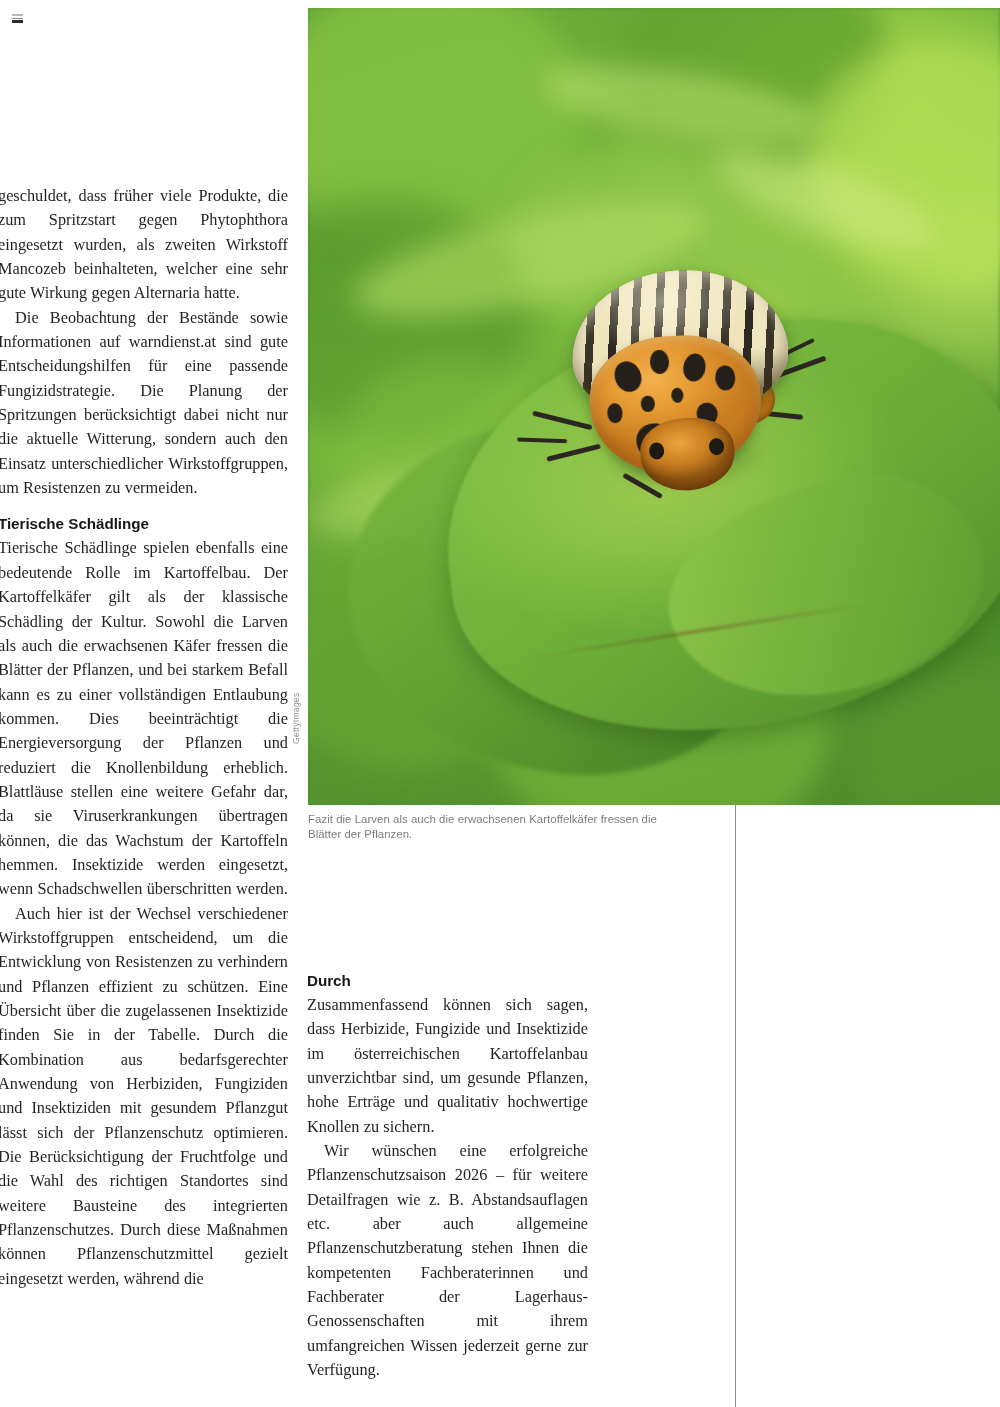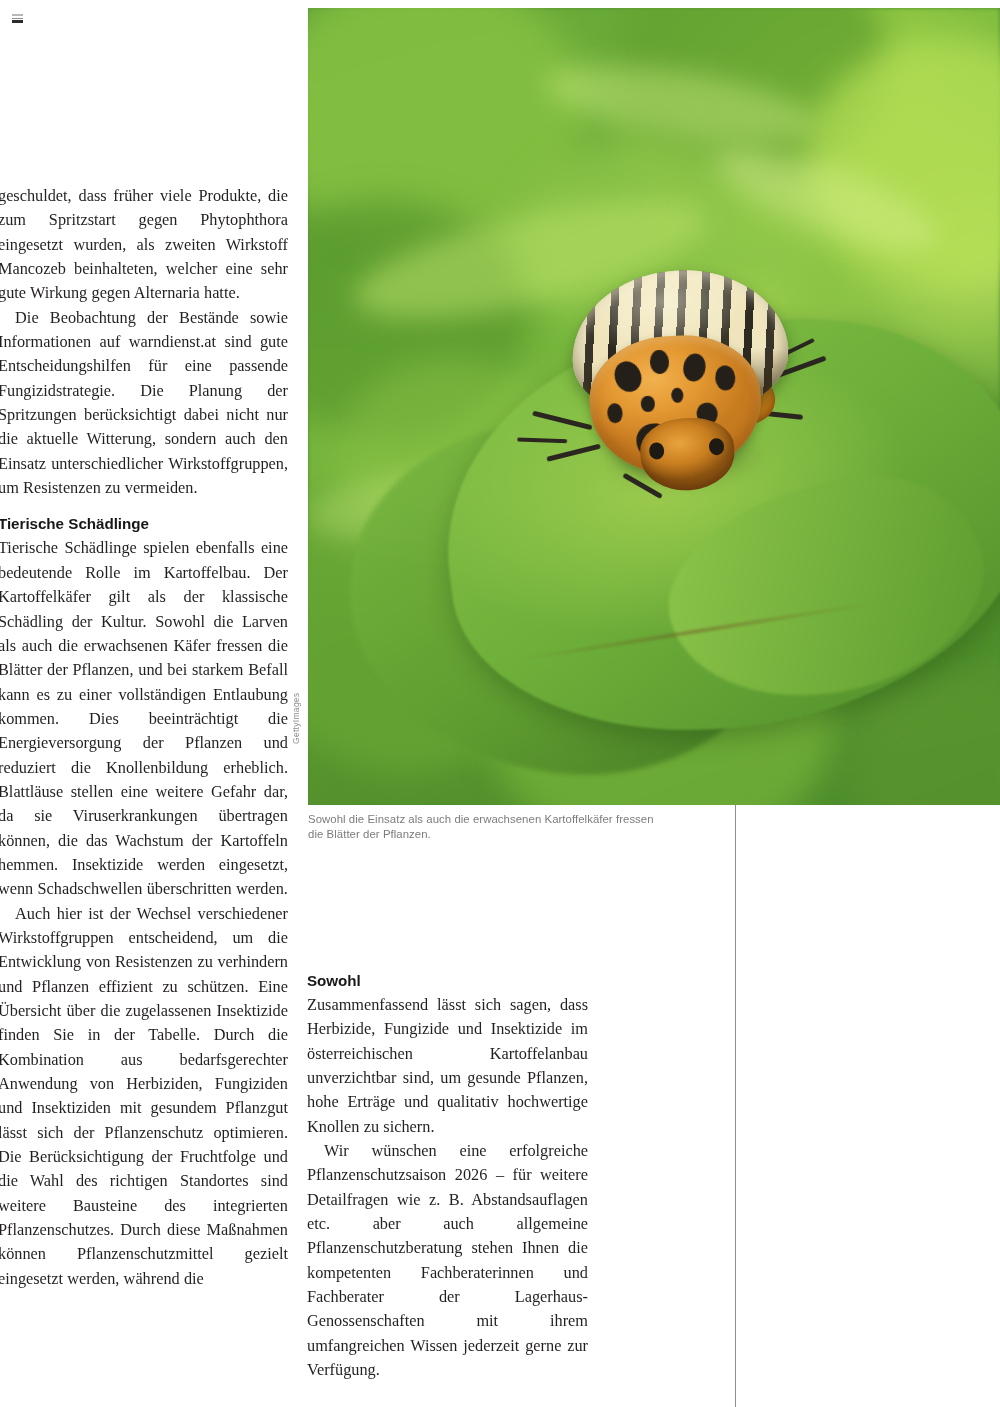--- a/index.html
+++ b/index.html
@@ -275,31 +275,31 @@
         <div class="head">
           <div class="eye eye-l"></div>
           <div class="eye eye-r"></div>
         </div>
       </div>
     </div>
   </div>
 
   <div class="credit">GettyImages</div>
 
-  <div class="caption">Sowohl die Einsatz als auch die erwachsenen Kartoffelkäfer fressen die Blätter der Pflanzen.</div>
+  <div class="caption">Fazit die Larven als auch die erwachsenen Kartoffelkäfer fressen die Blätter der Pflanzen.</div>
 
   <div class="vrule"></div>
 
   <div class="col col-left">
     <p>geschuldet, dass früher viele Produkte, die zum Spritzstart gegen Phytophthora eingesetzt wurden, als zweiten Wirkstoff Mancozeb beinhalteten, welcher eine sehr gute Wirkung gegen Alternaria hatte.</p>
     <p class="indent">Die Beobachtung der Bestände sowie Informationen auf warndienst.at sind gute Entscheidungshilfen für eine passende Fungizidstrategie. Die Planung der Spritzungen berücksichtigt dabei nicht nur die aktuelle Witterung, sondern auch den Einsatz unterschiedlicher Wirkstoffgruppen, um Resistenzen zu vermeiden.</p>
     <div class="sub">Tierische Schädlinge</div>
     <p>Tierische Schädlinge spielen ebenfalls eine bedeutende Rolle im Kartoffelbau. Der Kartoffelkäfer gilt als der klassische Schädling der Kultur. Sowohl die Larven als auch die erwachsenen Käfer fressen die Blätter der Pflanzen, und bei starkem Befall kann es zu einer vollständigen Entlaubung kommen. Dies beeinträchtigt die Energieversorgung der Pflanzen und reduziert die Knollenbildung erheblich. Blattläuse stellen eine weitere Gefahr dar, da sie Viruserkrankungen übertragen können, die das Wachstum der Kartoffeln hemmen. Insektizide werden eingesetzt, wenn Schadschwellen überschritten werden.</p>
     <p class="indent">Auch hier ist der Wechsel verschiedener Wirkstoffgruppen entscheidend, um die Entwicklung von Resistenzen zu verhindern und Pflanzen effizient zu schützen. Eine Übersicht über die zugelassenen Insektizide finden Sie in der Tabelle. Durch die Kombination aus bedarfsgerechter Anwendung von Herbiziden, Fungiziden und Insektiziden mit gesundem Pflanzgut lässt sich der Pflanzenschutz optimieren. Die Berücksichtigung der Fruchtfolge und die Wahl des richtigen Standortes sind weitere Bausteine des integrierten Pflanzenschutzes. Durch diese Maßnahmen können Pflanzenschutzmittel gezielt eingesetzt werden, während die</p>
   </div>
 
   <div class="col col-right">
-    <div class="sub">Sowohl</div>
-    <p>Zusammenfassend lässt sich sagen, dass Herbizide, Fungizide und Insektizide im österreichischen Kartoffelanbau unverzichtbar sind, um gesunde Pflanzen, hohe Erträge und qualitativ hochwertige Knollen zu sichern.</p>
+    <div class="sub">Durch</div>
+    <p>Zusammenfassend können sich sagen, dass Herbizide, Fungizide und Insektizide im österreichischen Kartoffelanbau unverzichtbar sind, um gesunde Pflanzen, hohe Erträge und qualitativ hochwertige Knollen zu sichern.</p>
     <p class="indent">Wir wünschen eine erfolgreiche Pflanzenschutzsaison 2026 – für weitere Detailfragen wie z. B. Abstandsauflagen etc. aber auch allgemeine Pflanzenschutzberatung stehen Ihnen die kompetenten Fachberaterinnen und Fachberater der Lagerhaus-Genossenschaften mit ihrem umfangreichen Wissen jederzeit gerne zur Verfügung.</p>
   </div>
 
 </div>
 
 </body></html>

